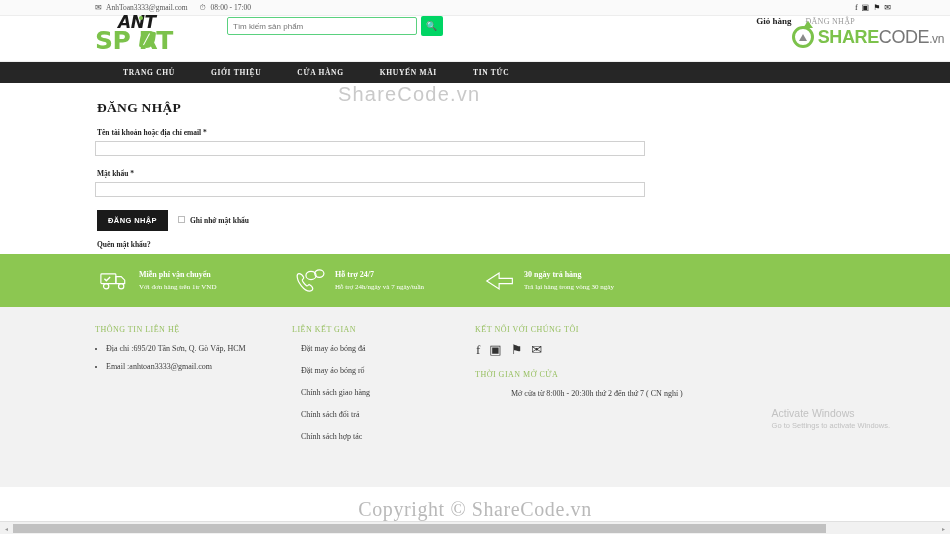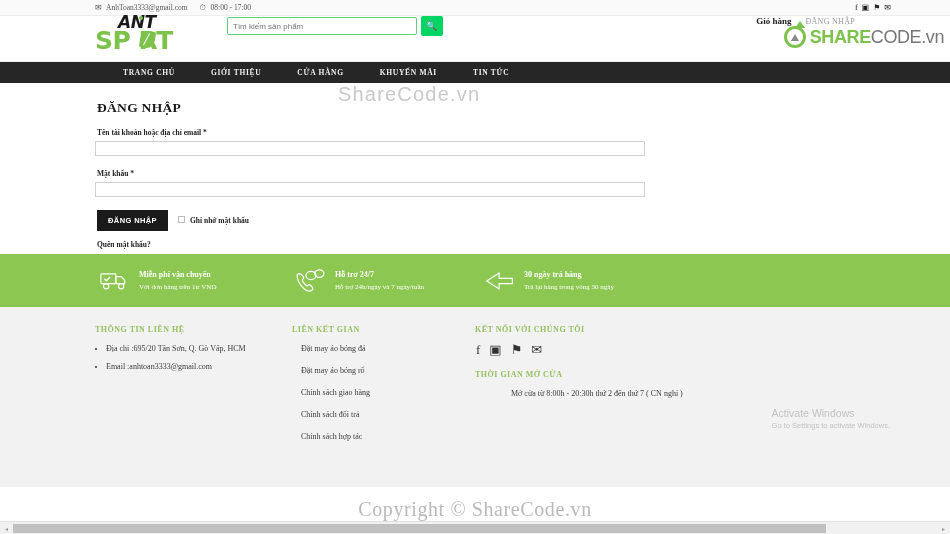--- a/index.html
+++ b/index.html
@@ -77,21 +77,21 @@
   }
   .sc-badge:before{
     content:""; position:absolute; width:0;height:0;
     border-left:5px solid transparent;border-right:5px solid transparent;border-bottom:7px solid #7cc24b;
     top:-8px; left:8px;
   }
   .sc-tri { width:0;height:0;border-left:4px solid transparent;border-right:4px solid transparent;border-bottom:7px solid #8a8a8a;}
   .sc-text { font-family:"Liberation Sans", sans-serif; font-size:18px; font-weight:bold; letter-spacing:-.4px;}
   .sc-share { color:#7cc24b; }
   .sc-code { color:#777; font-weight:normal; }
-  .sc-vn { color:#777; font-size:18px; font-weight:normal;text-align:center;}
+  .sc-vn { color:#777; font-size:12px; font-weight:normal;text-align:center;}
 
   
   .nav { background:#262626; height:21px; }
   .nav-inner { width:760px; margin:0 auto; display:flex; align-items:center; height:21px; padding-left:10px;}
   .nav-item {
     color:#f0f0f0; font-size:7.5px; font-weight:bold; letter-spacing:.7px;
     padding:0 18px; white-space:nowrap; cursor:pointer; font-family:"Liberation Serif", serif;
   }
 
   
@@ -134,21 +134,21 @@
   .feat-t { font-size:8px; font-weight:bold; color:#fff; line-height:12px; font-family:"Liberation Serif",serif;}
   .feat-s { font-size:7px; color:#fff; line-height:12px; font-family:"Liberation Serif",serif;}
 
   
   .footer { background:#f2f2f2; height:180px; position:relative; }
   .footer-inner { width:760px; margin:0 auto; display:flex; padding-top:18px; position:relative;}
   .fcol1 { width:197px; }
   .fcol2 { width:183px; }
   .fcol3 { width:220px; }
   .fhead {
-    font-size:8px; font-weight:bold; color:#96bf5f; letter-spacing:.5px; margin-bottom:9px;
+    font-size:8px; font-weight:normal; color:#96bf5f; letter-spacing:.5px; margin-bottom:9px;
     font-family:"Liberation Serif", serif;
   }
   .fdesc { font-size:8px; color:#3a3a3a; line-height:12px; margin-bottom:8px;}
   .flist { margin:0; padding-left:11px; }
   .flist li { font-size:8px; color:#3a3a3a; line-height:12px; margin-bottom:6px;}
   .flink { font-size:8px; color:#3a3a3a; line-height:12px; margin-bottom:10px; cursor:pointer; padding-left:9px;}
   .fsocial { display:flex; gap:9px; margin-bottom:14px; padding-left:1px;}
   .fsocial span { font-size:13px; color:#333; line-height:13px; }
   .fhours { font-size:8px; color:#3a3a3a; line-height:12px;padding-left:36px; }
 

